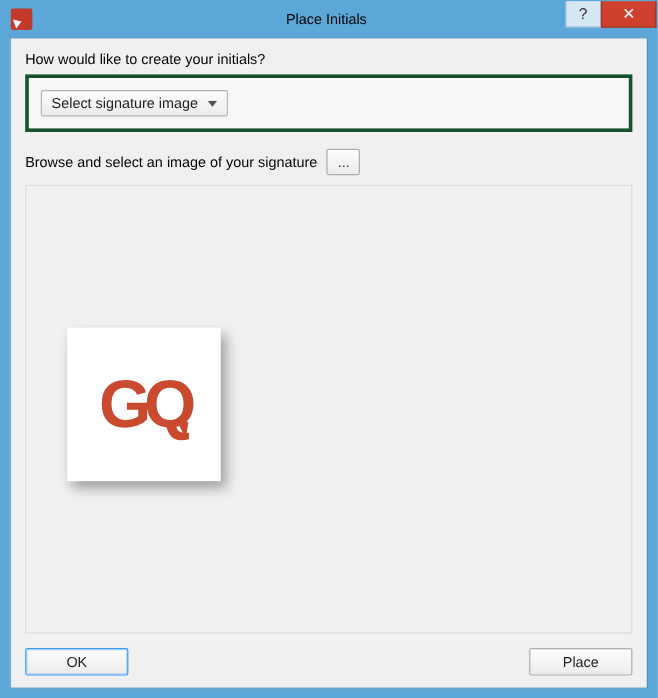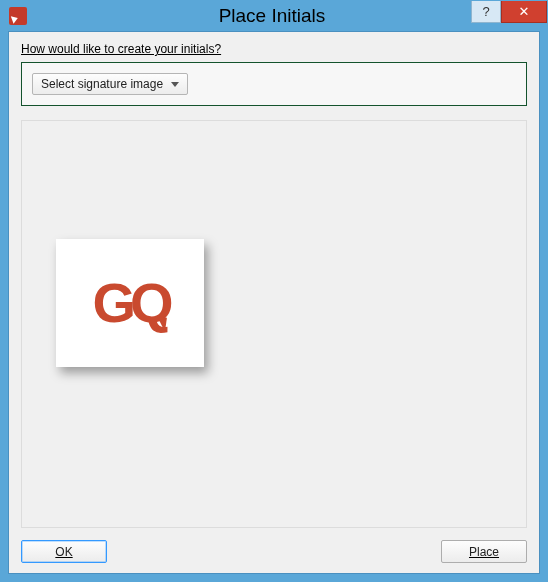--- a/index.html
+++ b/index.html
@@ -46,21 +46,21 @@
     border-top: 4px solid transparent;
     border-bottom: 4px solid transparent;
     transform: rotate(-20deg);
   }
   .titlebar-title {
     position: absolute;
     left: 0;
     right: 4px;
     text-align: center;
     color: #000;
-    font-size: 19px;
+    font-size: 12px;
     pointer-events: none;
   }
   .titlebar-buttons {
     margin-left: auto;
     display: flex;
     height: 22px;
     align-self: flex-start;
   }
   .tbtn {
     width: 46px;
@@ -89,28 +89,27 @@
     position: absolute;
     left: 8px;
     right: 8px;
     top: 31px;
     bottom: 8px;
     background: #f0f0f0;
     border: 1px solid #4a90c0;
     padding: 10px 12px;
     display: flex;
     flex-direction: column;
-    text-decoration: underline;
   }
   .q1 {
     color: #000;
     margin-bottom: 6px;
   }
   .group1 {
-    border: 1px solid #14532d;
+    border: 3px solid #14532d;
     background: #f7f7f7;
     padding: 10px;
     margin-bottom: 14px;
   }
   .dropdown {
     display: inline-flex;
     align-items: center;
     background: linear-gradient(#fdfdfd, #ececec);
     border: 1px solid #b5b5b5;
     border-radius: 2px;
@@ -147,21 +146,21 @@
     flex: 1;
     border: 1px solid #dcdcdc;
     background: #f0f0f0;
     position: relative;
     margin-bottom: 10px;
   }
   .sig-img {
     position: absolute;
     left: 34px;
     top: 118px;
-    width: 148px;
+    width: 128px;
     height: 128px;
     background: #fff;
     box-shadow: 4px 6px 10px rgba(0,0,0,0.35);
     display: flex;
     align-items: center;
     justify-content: center;
   }
   .gq {
     font-family: "Arial Black", Arial, sans-serif;
     font-weight: 900;
@@ -231,20 +230,26 @@
       <div class="dropdown">
         <span>Select signature image</span>
         <span class="chev">
           <svg width="8" height="6" viewBox="0 0 8 6">
               <path d="M0 0 L8 0 L4 5 Z" fill="#555"></path>
             </svg>
         </span>
       </div>
     </div>
 
+    <div class="row2">
+      <span>Browse and select an image of your signature</span>
+      <div class="browse-btn">
+        <span>...</span>
+      </div>
+    </div>
 
     <div class="preview">
       <div class="sig-img">
         <div class="gq">
           <span>GQ</span>
           <span class="tail"></span>
         </div>
       </div>
     </div>
 

